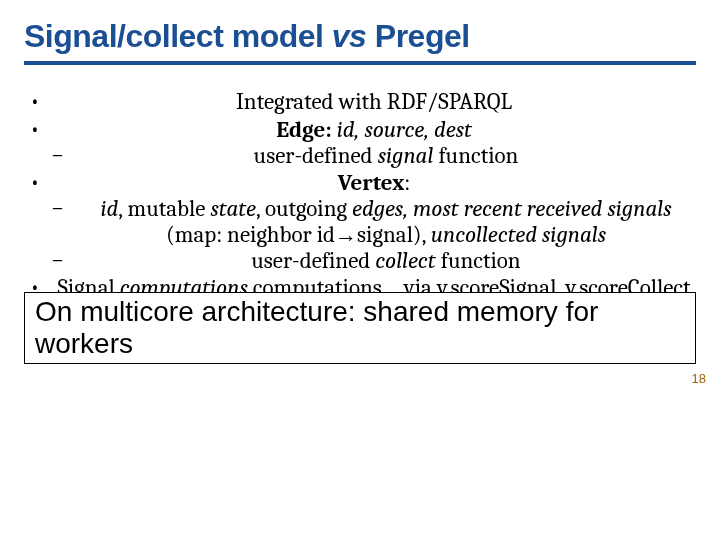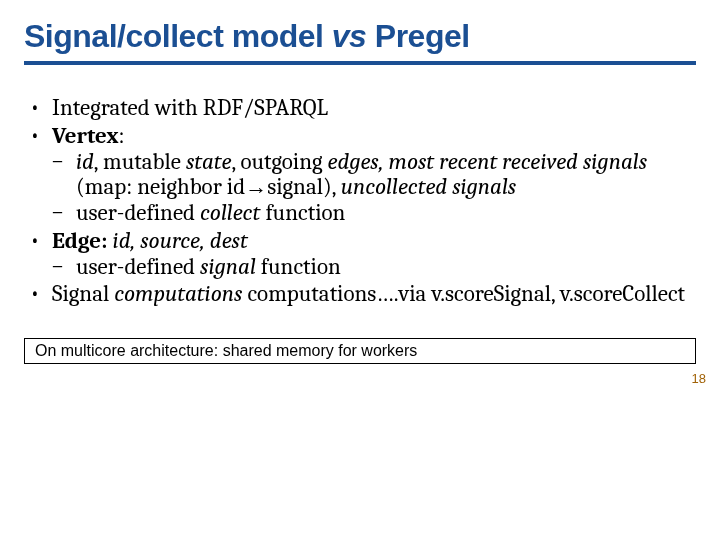--- a/index.html
+++ b/index.html
@@ -28,23 +28,24 @@
     font-size: 32px;
     color: #1B4F93;
     margin: 0 0 2px 0;
     border-bottom: 4px solid #1B4F93;
     padding-bottom: 6px;
     letter-spacing: -0.5px;
   }
   .title .vs-italic { font-style: italic; }
 
   .body {
-    margin-top: 30px;
+    margin-top: 24px;
     font-size: 23px;
     line-height: 1.12;
+    text-align: center;
   }
 
   .body ul {
     list-style: none;
     margin: 0;
     padding: 0;
   }
 
   .body > ul > li {
     position: relative;
@@ -103,21 +104,21 @@
   }
 
   .footer-box {
     position: absolute;
     left: 24px;
     right: 24px;
     bottom: 28px;
     border: 1px solid #000;
     background: #fff;
     font-family: Arial, Helvetica, sans-serif;
-    font-size: 16px;
+    font-size: 28px;
     padding: 3px 10px;
   }
 
   .page-num {
     position: absolute;
     right: 14px;
     bottom: 6px;
     font-family: Arial, Helvetica, sans-serif;
     font-size: 13px;
     color: #a16207;
@@ -130,35 +131,35 @@
 
   <h1 class="title">
     <span>Signal/collect model </span><span class="vs-italic">vs</span><span> Pregel</span>
   </h1>
 
 
   <div class="body">
     <ul>
       <li><span>Integrated with RDF/SPARQL</span></li>
       <li>
+        <span class="bold">Edge:</span><span class="ital"> id, source, dest</span>
+        <ul class="sub">
+          <li>
+            <span>user-defined </span><span class="ital">signal</span><span> function</span>
+          </li>
+        </ul>
+      </li>
+      <li>
         <span class="bold">Vertex</span><span>:</span>
         <ul class="sub">
           <li>
             <span class="ital">id</span><span>, mutable </span><span class="ital">state</span><span>, outgoing </span><span class="ital">edges, most recent received signals</span><span> (map: neighbor id</span><span class="arrow">→</span><span>signal), </span><span class="ital">uncollected signals</span>
           </li>
           <li>
             <span>user-defined </span><span class="ital">collect</span><span> function</span>
-          </li>
-        </ul>
-      </li>
-      <li>
-        <span class="bold">Edge:</span><span class="ital"> id, source, dest</span>
-        <ul class="sub">
-          <li>
-            <span>user-defined </span><span class="ital">signal</span><span> function</span>
           </li>
         </ul>
       </li>
       <li>
         <span>Signal </span><span class="ital">computations</span><span> computations….via v.scoreSignal, v.scoreCollect</span>
       </li>
     </ul>
   </div>
 
   <div class="footer-box">

